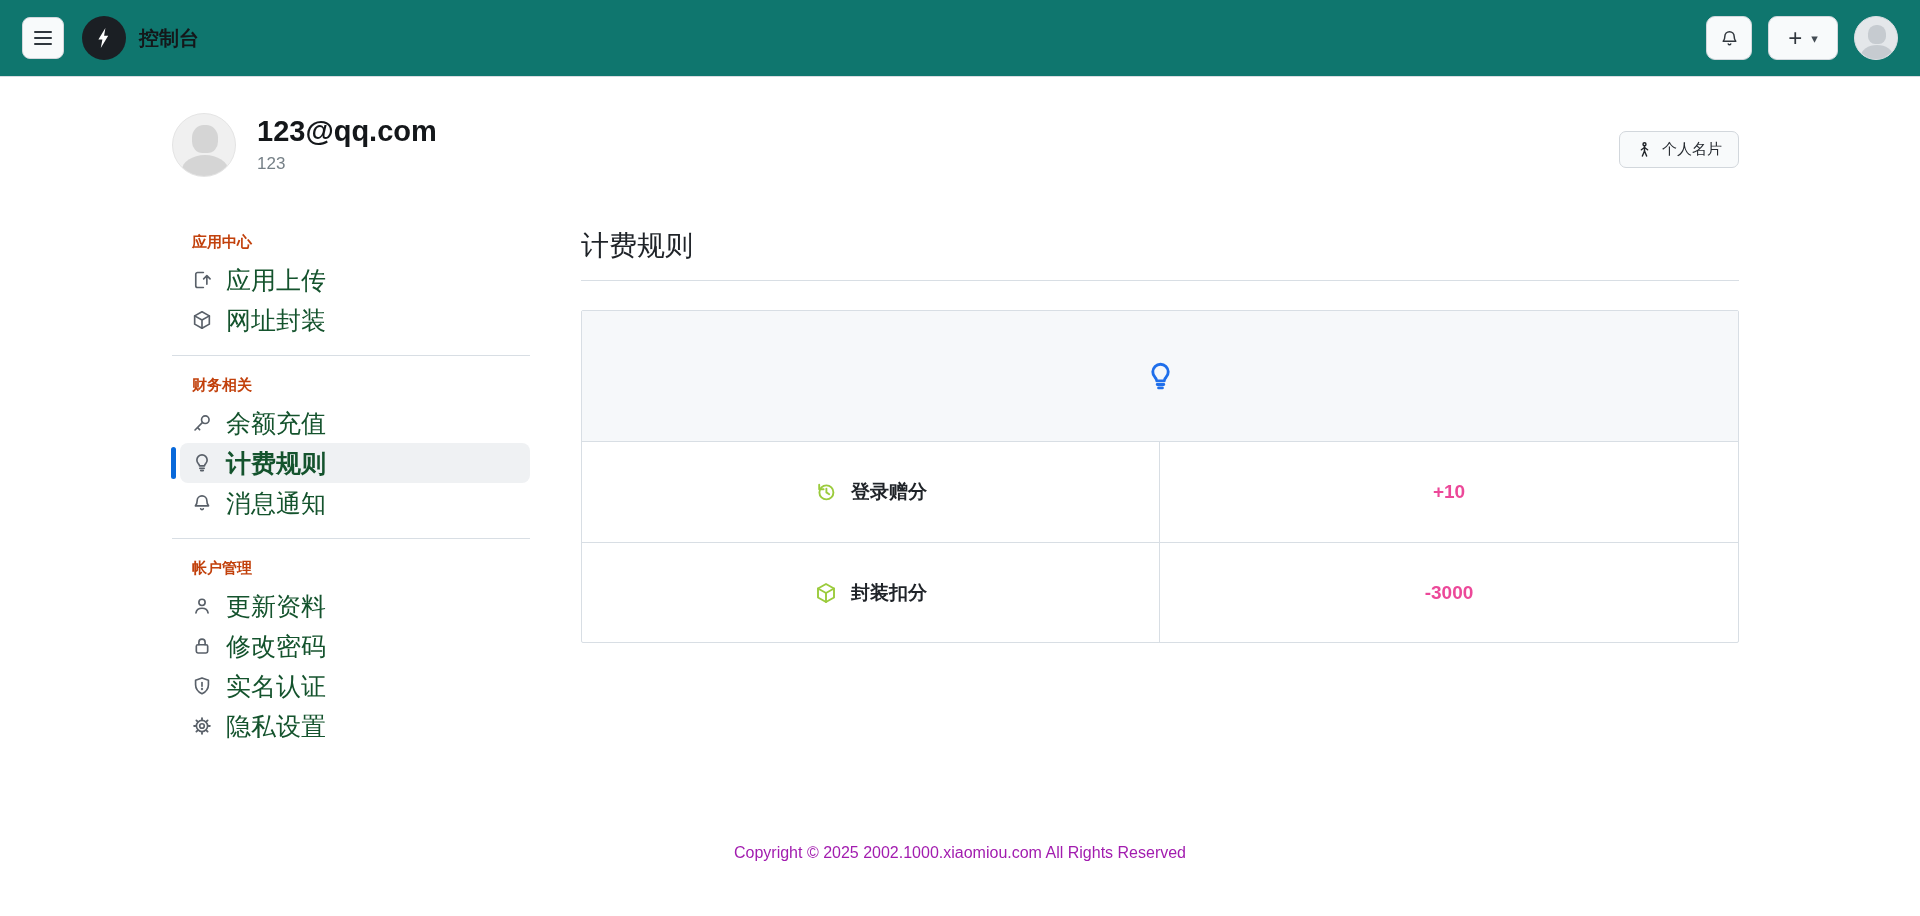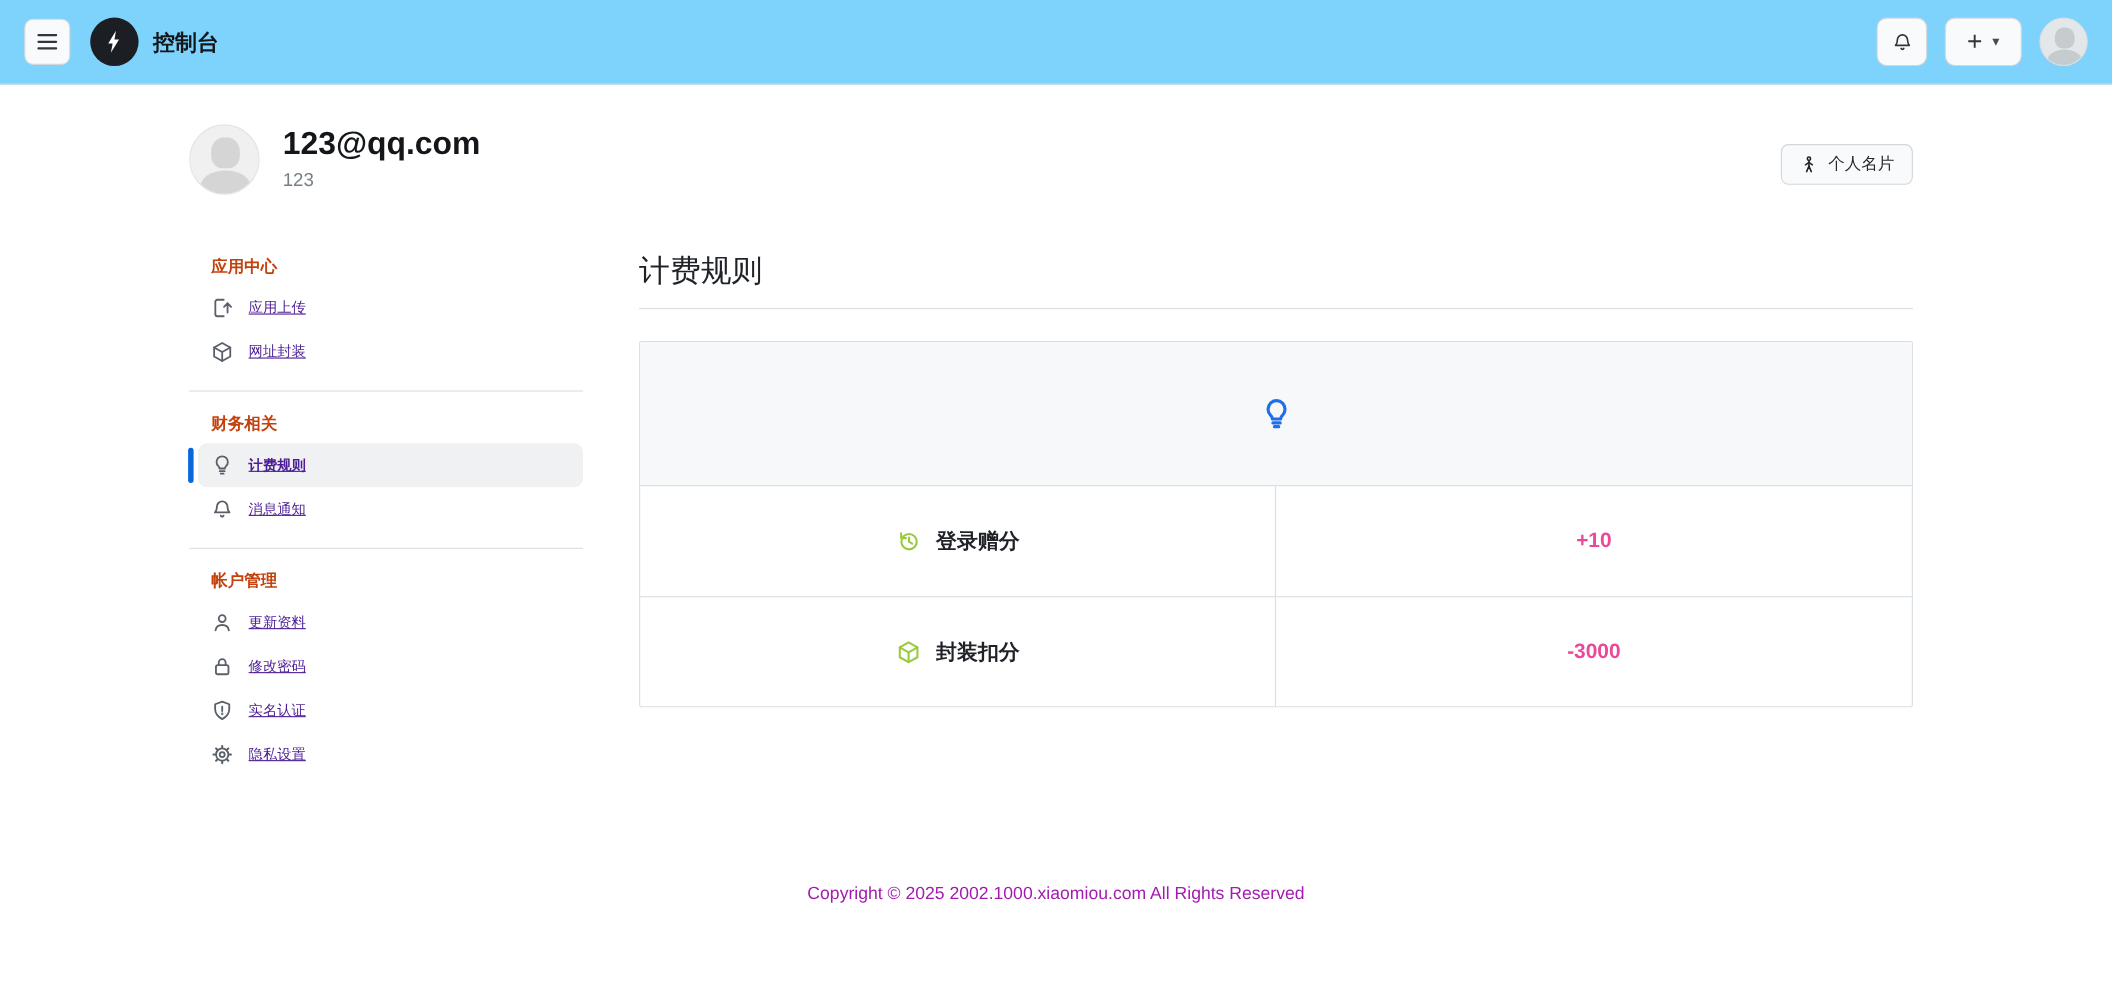--- a/index.html
+++ b/index.html
@@ -1,20 +1,20 @@
 <!DOCTYPE html>
 <html><head>
 <meta charset="utf-8">
 <style>
   * { margin:0; padding:0; box-sizing:border-box; }
   html,body { width:1920px; height:916px; overflow:hidden; background:#ffffff;
     font-family:"Liberation Sans","DejaVu Sans",sans-serif; color:#1f2328; }
 
   
-  .navbar { height:77px; background:#7dd3fc; border-bottom:1px solid #d8dce1;
+  .navbar { height:77px; background:#0f766e; border-bottom:1px solid #d8dce1;
     display:flex; align-items:center; justify-content:space-between; padding:0 22px; }
   .nav-left, .nav-right { display:flex; align-items:center; }
   .icon-btn { height:44px; border:1px solid #d2d7dc; border-radius:9px; background:#f8fafb;
     display:flex; align-items:center; justify-content:center; cursor:pointer; color:#30363d; }
   .hamburger-btn { width:42px; height:42px; border-radius:8px; flex-direction:column; gap:4px; }
   .hamburger-btn span { display:block; width:18px; height:2px; background:#2f363d; border-radius:1px; }
   .brand-logo { width:44px; height:44px; border-radius:50%; background:#1b1f24;
     display:flex; align-items:center; justify-content:center; margin-left:18px; }
   .brand-title { font-size:20px; font-weight:bold; margin-left:13px; color:#14171a; }
   .bell-btn { width:46px; }
@@ -48,21 +48,21 @@
   .layout { display:flex; margin-top:50px; }
   .sidebar { width:358px; flex-shrink:0; }
   .main { flex:1; margin-left:51px; }
 
   .side-section { }
   .side-section + .side-section { border-top:1px solid #d8dee4; margin-top:15px; padding-top:14px; }
   .side-header { font-size:15px; font-weight:bold; color:#c2410c; padding:6px 0 8px 20px; }
   .side-item { display:flex; align-items:center; height:40px; padding:0 10px 0 10px; margin-left:8px;
     border-radius:8px; cursor:pointer; position:relative; color:#24292f; }
   .side-item .s-icon { width:22px; height:22px; color:#596069; display:flex; align-items:center; margin-left:1px; }
-  .side-item .s-label { font-size:13px; margin-left:13px; color:#4c1d95;text-decoration:underline; }
+  .side-item .s-label { font-size:25px; margin-left:13px; color:#14532d; }
   .side-item.active { background:#eff1f3; }
   .side-item.active .s-label { font-weight:bold; }
   .side-item.active::before { content:""; position:absolute; left:-9px; top:4px; bottom:4px; width:5px;
     border-radius:3px; background:#0969da; }
 
   
   .page-title { font-size:28px; font-weight:400; color:#1f2328; padding-bottom:15px;
     border-bottom:1px solid #d8dee4; }
   .rules-table { margin-top:29px; border:1px solid #d8dee4; border-radius:2px; }
   .table-head { height:131px; background:#f6f8fa; border-bottom:1px solid #d8dee4;
@@ -159,20 +159,29 @@
               <path d="M12 3 20 7.5 V16.5 L12 21 4 16.5 V7.5 Z"></path>
               <path d="M4 7.5 12 12 20 7.5 M12 12 V21"></path>
             </svg>
           </span>
           <span class="s-label">网址封装</span>
         </div>
       </div>
 
       <div class="side-section">
         <div class="side-header">财务相关</div>
+        <div class="side-item">
+          <span class="s-icon">
+            <svg width="22" height="22" viewBox="0 0 24 24" fill="none" stroke="currentColor" stroke-width="1.8" stroke-linecap="round" stroke-linejoin="round">
+              <circle cx="15.6" cy="8.4" r="4.1"></circle>
+              <path d="M12.6 11.4 4.4 19.6 M7.1 16.9 l2.3 2.3"></path>
+            </svg>
+          </span>
+          <span class="s-label">余额充值</span>
+        </div>
         <div class="side-item active">
           <span class="s-icon">
             <svg width="22" height="22" viewBox="0 0 24 24" fill="none" stroke="currentColor" stroke-width="1.8" stroke-linecap="round" stroke-linejoin="round">
               <path d="M9.3 15.2 c0-1.1-.55-1.9-1.3-2.6 a5.6 5.6 0 1 1 8 0 c-.75.7-1.3 1.5-1.3 2.6 Z"></path>
               <path d="M9.6 17.8 h4.8 M10.6 20.3 h2.8"></path>
             </svg>
           </span>
           <span class="s-label">计费规则</span>
         </div>
         <div class="side-item">

